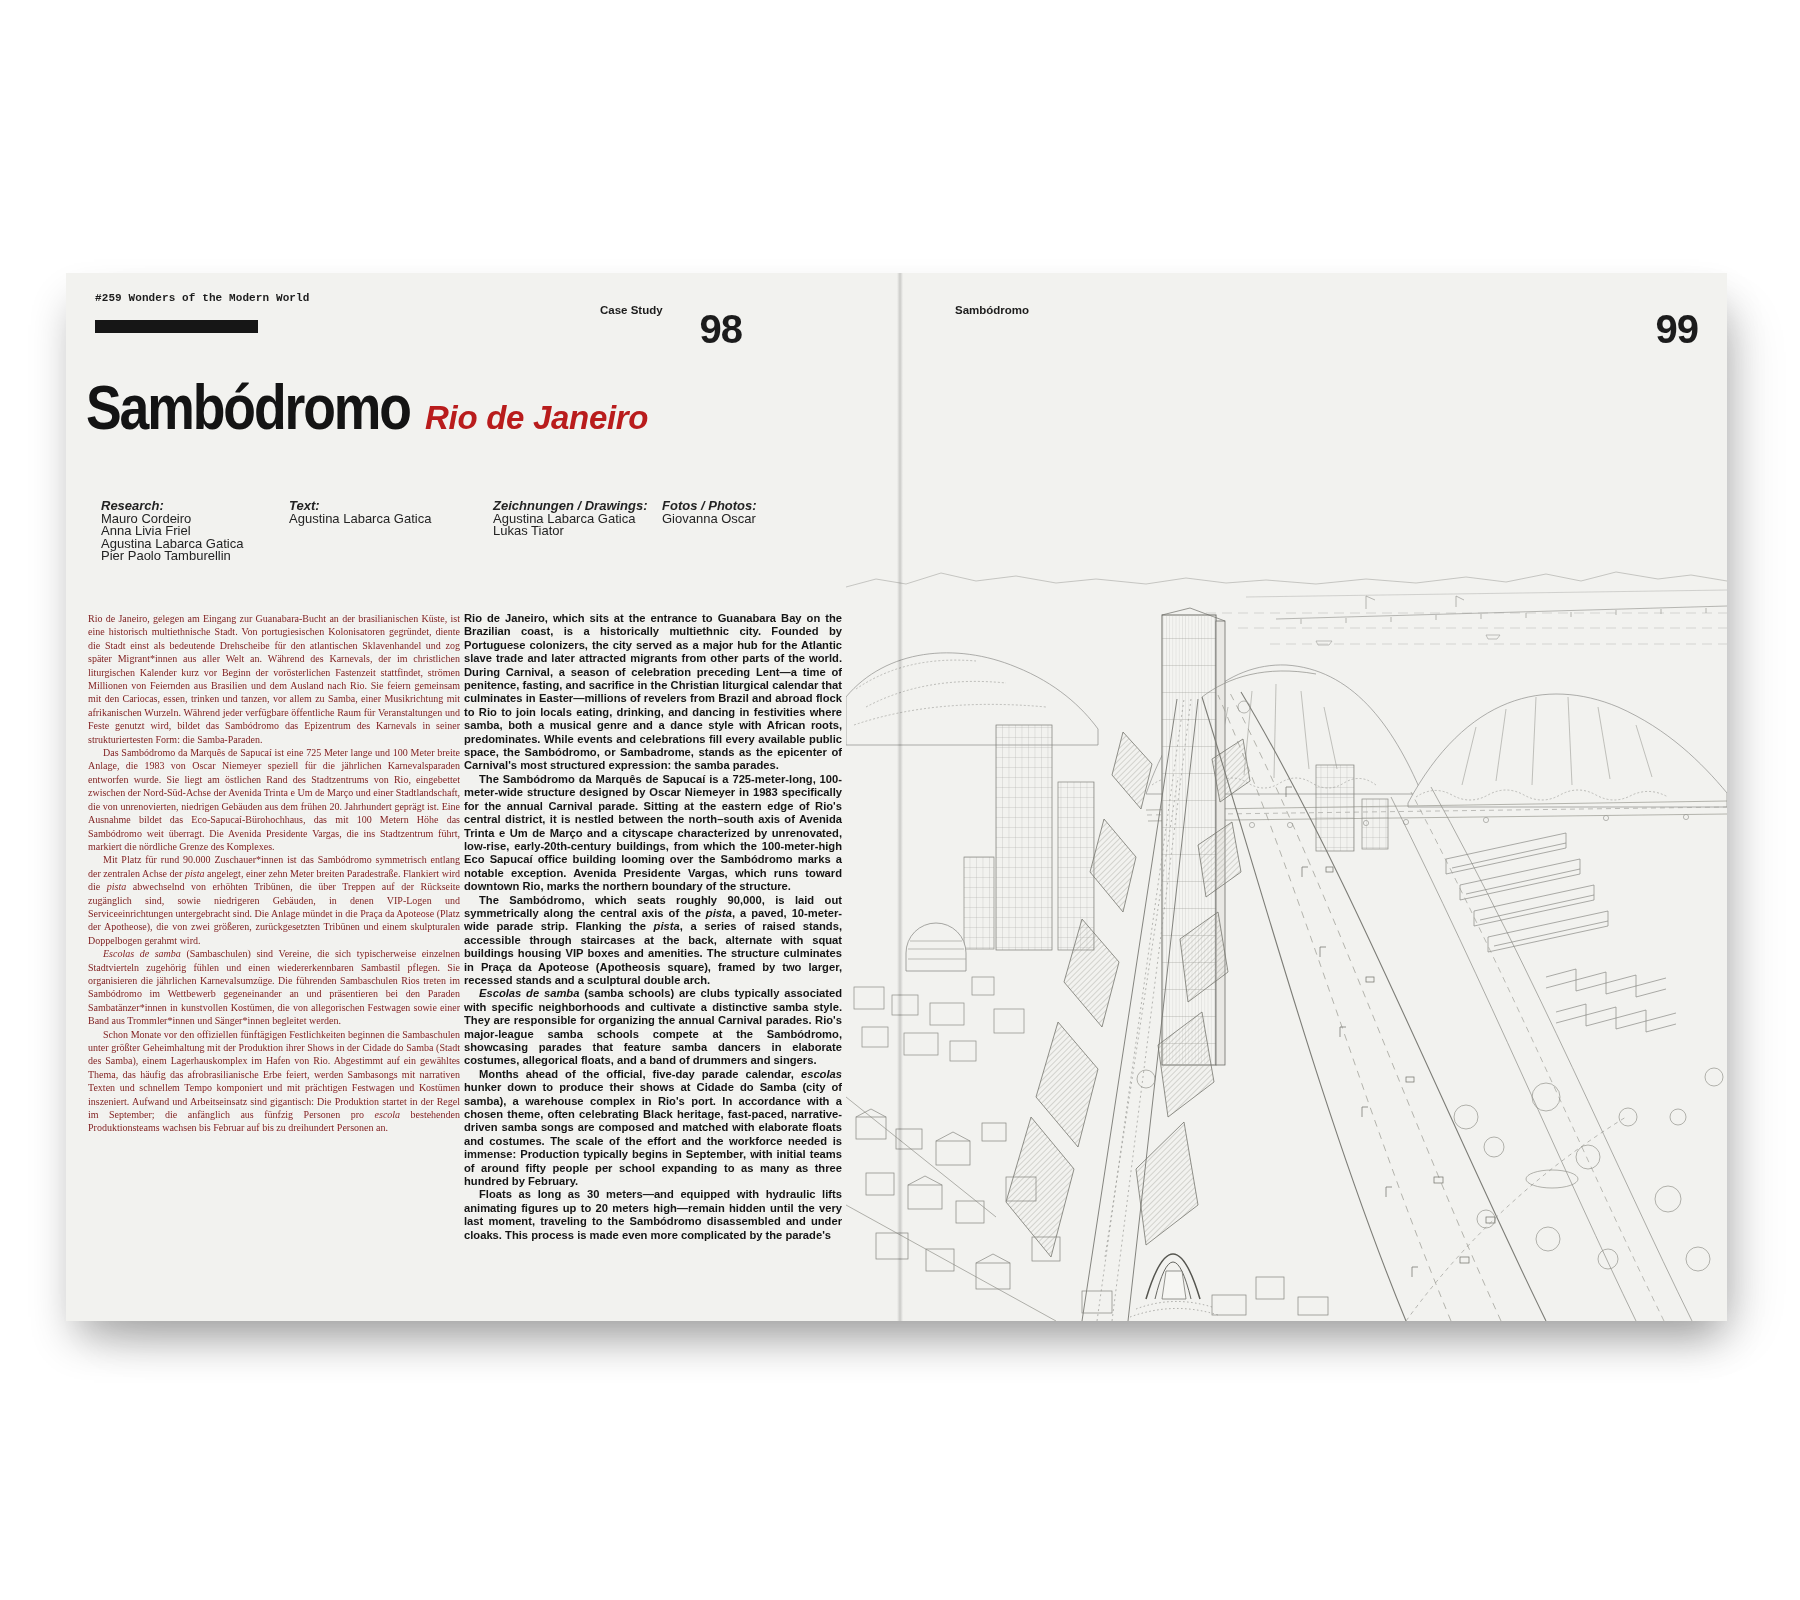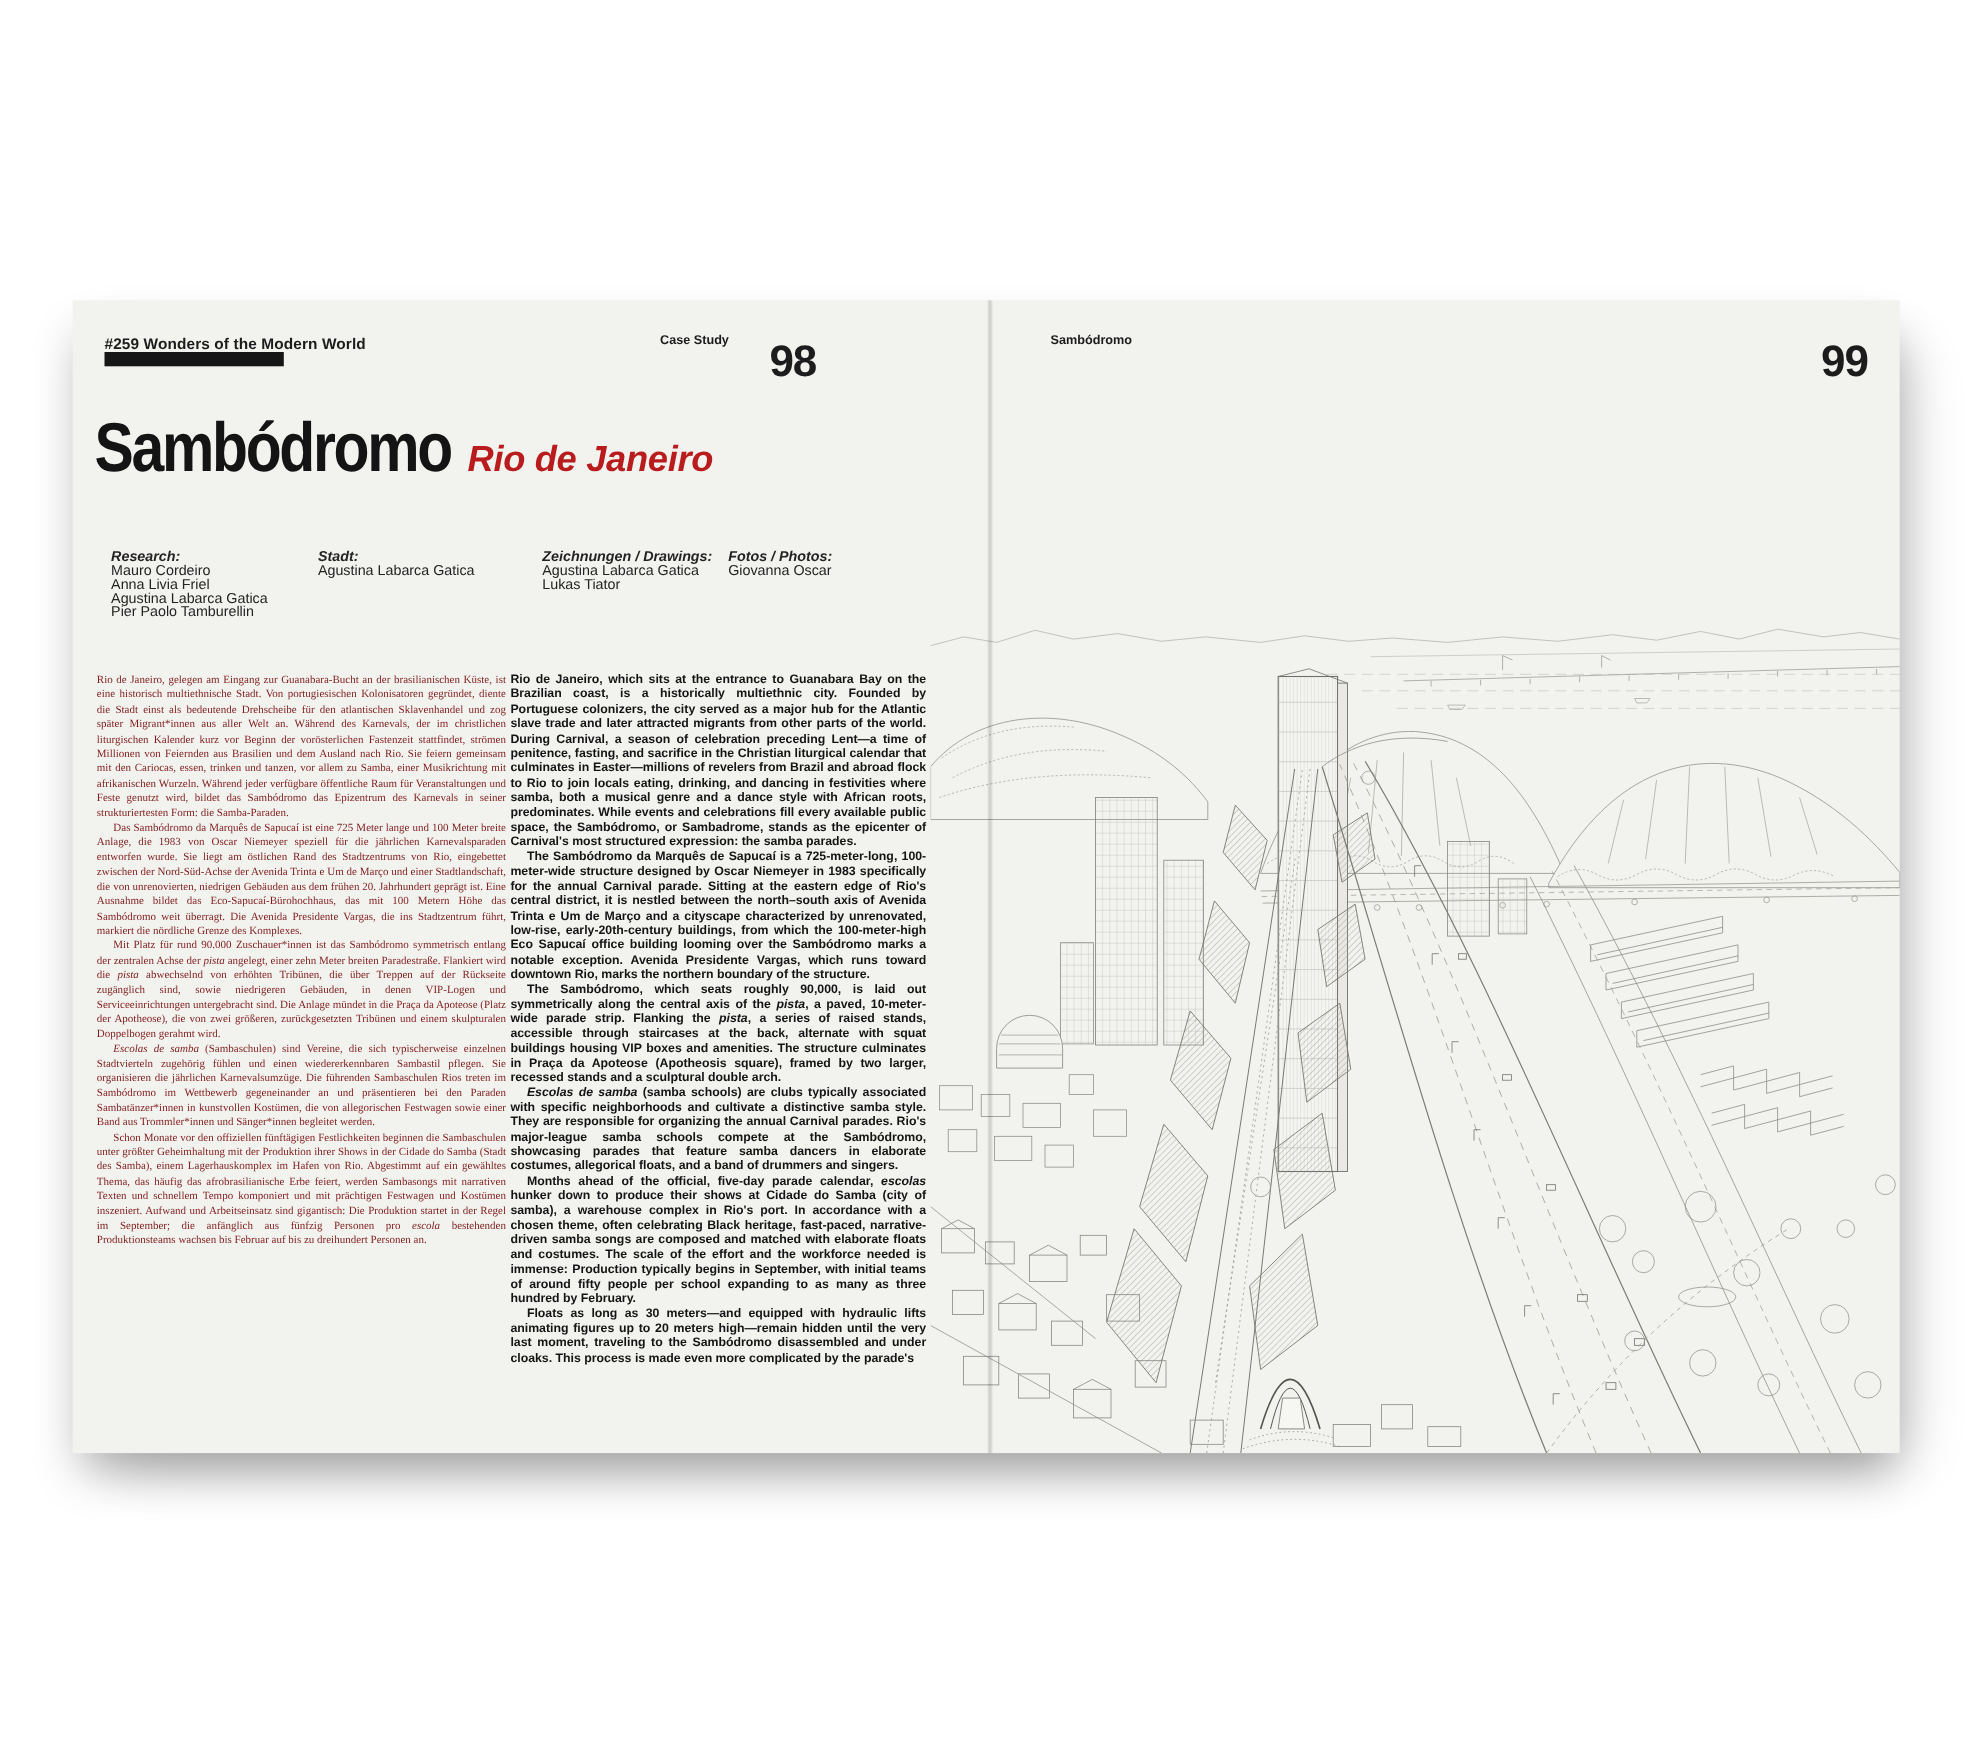--- a/index.html
+++ b/index.html
@@ -4,21 +4,21 @@
 <style>
   html,body{margin:0;padding:0;}
   body{width:1800px;height:1600px;background:#ffffff;position:relative;
        font-family:"Liberation Sans",sans-serif;color:#1c1c1c;overflow:hidden;}
   .abs{position:absolute;}
   .spread{position:absolute;left:66px;top:273px;width:1661px;height:1048px;
           background:#f2f2ef;
           box-shadow:0 24px 40px -8px rgba(0,0,0,.30), 26px 26px 50px -18px rgba(0,0,0,.16);}
   .fold{position:absolute;left:831px;top:0;width:6px;height:100%;
         background:linear-gradient(to right,rgba(0,0,0,0),rgba(0,0,0,.15) 45%,rgba(0,0,0,.15) 55%,rgba(0,0,0,0));}
-  .eyebrow{left:29px;top:31px;font-size:14px;font-weight:700;letter-spacing:.1px;}
+  .eyebrow{left:29px;top:19px;font-size:11px;font-weight:700;letter-spacing:.1px;font-family:Liberation Mono, monospace;}
   .blackbar{left:29px;top:47px;width:163px;height:13px;background:#161616;}
   .section-label{left:534px;top:31px;font-size:11.5px;font-weight:700;}
   .running-head{left:889px;top:31px;font-size:11.5px;font-weight:700;}
   .pagenum{top:36px;width:120px;text-align:right;font-size:40px;font-weight:700;
            letter-spacing:-1px;line-height:1;}
   .pn-left{left:556px;}
   .pn-right{left:1512px;}
   .title-row{left:20px;top:98px;display:flex;align-items:baseline;white-space:nowrap;}
   .title-main{font-size:63px;font-weight:700;letter-spacing:-2.5px;
               transform:scaleX(.85);transform-origin:0 100%;display:inline-block;
@@ -61,21 +61,21 @@
 
   <div class="abs credits">
       <div class="credit-col">
         <div class="credit-label">Research:</div>
         <div>Mauro Cordeiro</div>
         <div>Anna Livia Friel</div>
         <div>Agustina Labarca Gatica</div>
         <div>Pier Paolo Tamburellin</div>
       </div>
       <div class="credit-col">
-        <div class="credit-label">Stadt:</div>
+        <div class="credit-label">Text:</div>
         <div>Agustina Labarca Gatica</div>
       </div>
       <div class="credit-col">
         <div class="credit-label">Zeichnungen / Drawings:</div>
         <div>Agustina Labarca Gatica</div>
         <div>Lukas Tiator</div>
       </div>
       <div class="credit-col">
         <div class="credit-label">Fotos / Photos:</div>
         <div>Giovanna Oscar</div>

